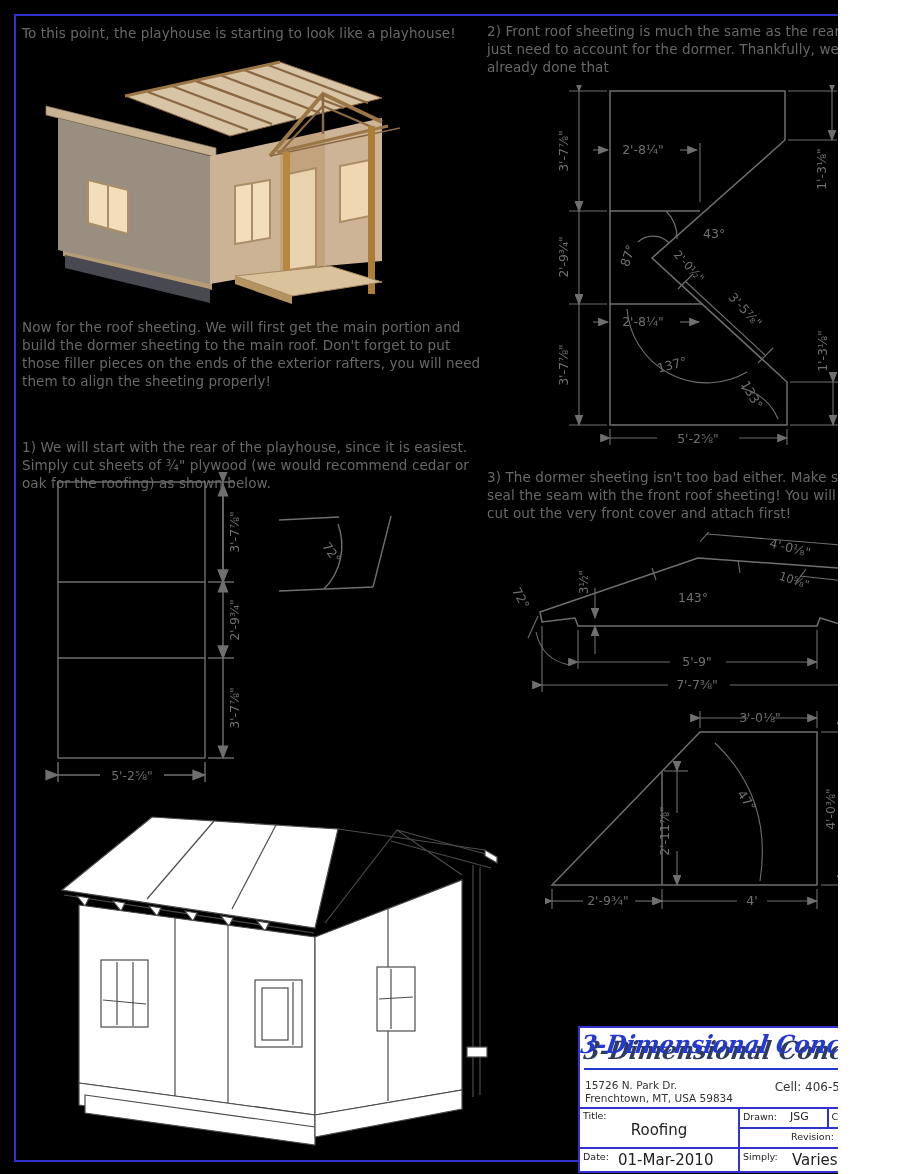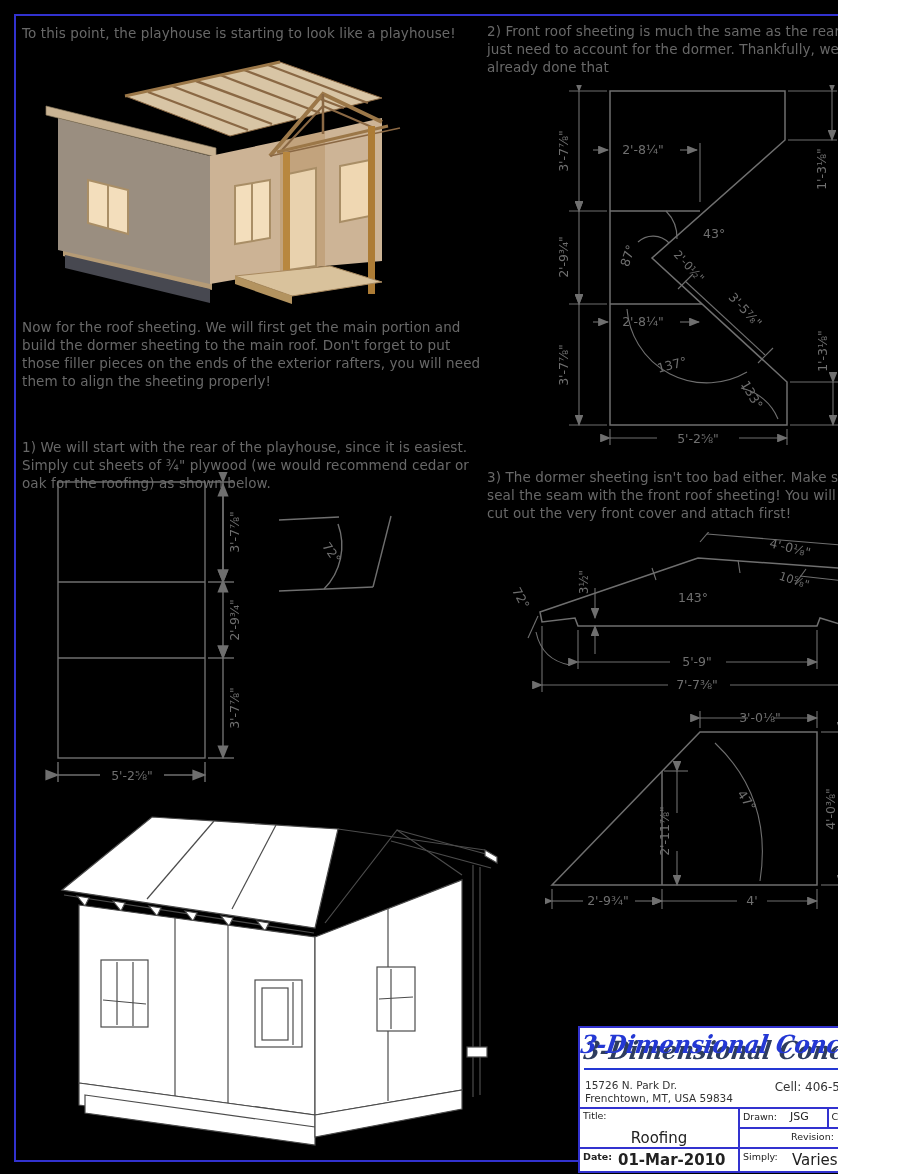--- a/index.html
+++ b/index.html
@@ -31,29 +31,29 @@
   .addr-row{display:flex;justify-content:space-between;align-items:flex-start;padding:1px 5px 2px 5px;border-bottom:2px solid #3232cf;}
   .addr{font-size:10.5px;line-height:1.25;color:#333;}
   .cell{font-size:12px;color:#333;padding-top:1px;}
   .tb-grid{display:flex;}
   .tb-left{width:158px;border-right:2px solid #3232cf;}
   .tb-right{flex:1;}
   .tb-cell{position:relative;}
   .tb-label{font-size:9.5px;color:#222;position:absolute;left:3px;top:1px;}
   .tb-val{font-size:15px;color:#222;text-align:center;padding-top:10px;}
   .title-cell{height:34px;}
-  .title-cell .tb-val{padding-top:20px;}
+  .title-cell .tb-val{padding-top:12px;}
   .tb-row2{display:flex;height:18px;border-bottom:2px solid #3232cf;gap:20px;}
   .tb-row2:last-child{border-bottom:none;margin-left:48px;}
   .tb-sm{position:relative;flex:1;font-size:12.5px;}
   .tb-sm + .tb-sm{border-left:2px solid #3232cf;}
   .tb-sm .inline-label{font-size:9.5px;position:absolute;left:3px;top:2px;color:#222;}
   .tb-sm .inline-val{position:absolute;left:50px;top:1px;font-size:11px;color:#222;}
   .date-row{display:flex;height:22px;border-top:2px solid #3232cf;}
-  .date-left{width:158px;border-right:2px solid #3232cf;position:relative;font-weight:bold;}
+  .date-left{width:158px;border-right:2px solid #3232cf;position:relative;}
   .date-right{flex:1;position:relative;}
   .date-left .inline-label,.date-right .inline-label{font-size:9.5px;position:absolute;left:3px;top:2px;color:#222;}
   .date-left .inline-val,.date-right .inline-val{position:absolute;left:38px;top:2px;font-size:15px;color:#222;}
 </style>
 </head>
 <body>
 
 <div class="sheet">
   <div class="frame"></div>
 

